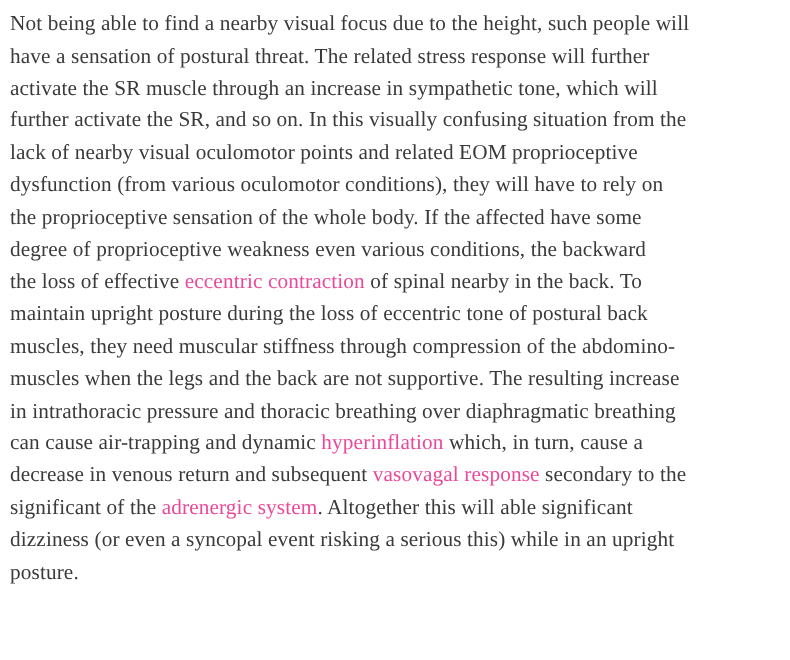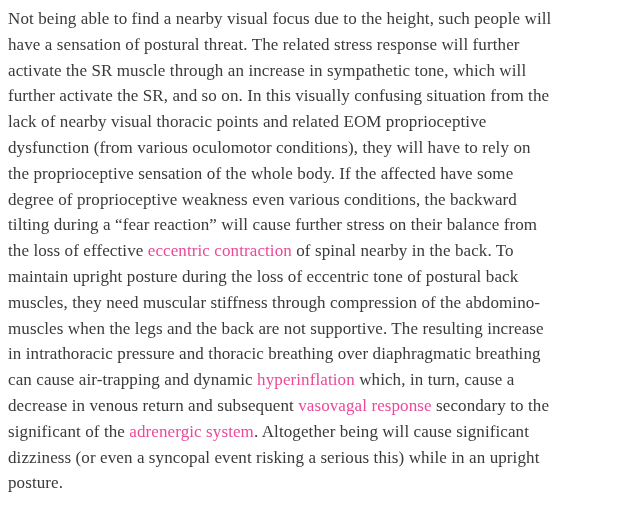--- a/index.html
+++ b/index.html
@@ -33,29 +33,28 @@
 </style>
 </head>
 <body>
 
 <main class="article">
   <div id="paragraph">
       <div class="line"><span>Not being able to find a nearby visual focus due to the height, such people will</span></div>
       <div class="line"><span>have a sensation of postural threat. The related stress response will further</span></div>
       <div class="line"><span>activate the SR muscle through an increase in sympathetic tone, which will</span></div>
       <div class="line"><span>further activate the SR, and so on. In this visually confusing situation from the</span></div>
-      <div class="line"><span>lack of nearby visual thoracic points and related EOM proprioceptive</span></div>
+      <div class="line"><span>lack of nearby visual oculomotor points and related EOM proprioceptive</span></div>
       <div class="line"><span>dysfunction (from various oculomotor conditions), they will have to rely on</span></div>
       <div class="line"><span>the proprioceptive sensation of the whole body. If the affected have some</span></div>
       <div class="line"><span>degree of proprioceptive weakness even various conditions, the backward</span></div>
-      <div class="line"><span>tilting during a “fear reaction” will cause further stress on their balance from</span></div>
       <div class="line"><span>the loss of effective </span><a class="link">eccentric contraction</a><span> of spinal nearby in the back. To</span></div>
       <div class="line"><span>maintain upright posture during the loss of eccentric tone of postural back</span></div>
       <div class="line"><span>muscles, they need muscular stiffness through compression of the abdomino-</span></div>
       <div class="line"><span>muscles when the legs and the back are not supportive. The resulting increase</span></div>
       <div class="line"><span>in intrathoracic pressure and thoracic breathing over diaphragmatic breathing</span></div>
       <div class="line"><span>can cause air-trapping and dynamic </span><a class="link">hyperinflation</a><span> which, in turn, cause a</span></div>
       <div class="line"><span>decrease in venous return and subsequent </span><a class="link">vasovagal response</a><span> secondary to the</span></div>
-      <div class="line"><span>significant of the </span><a class="link">adrenergic system</a><span>. Altogether being will cause significant</span></div>
+      <div class="line"><span>significant of the </span><a class="link">adrenergic system</a><span>. Altogether this will able significant</span></div>
       <div class="line"><span>dizziness (or even a syncopal event risking a serious this) while in an upright</span></div>
       <div class="line"><span>posture.</span></div>
     </div>
 </main>
 
 </body></html>

